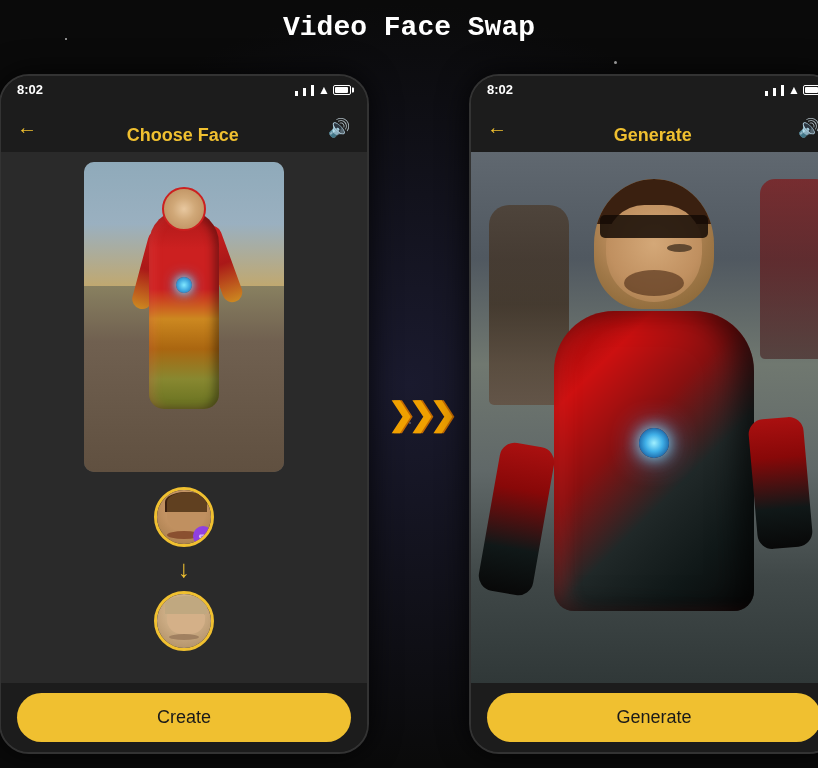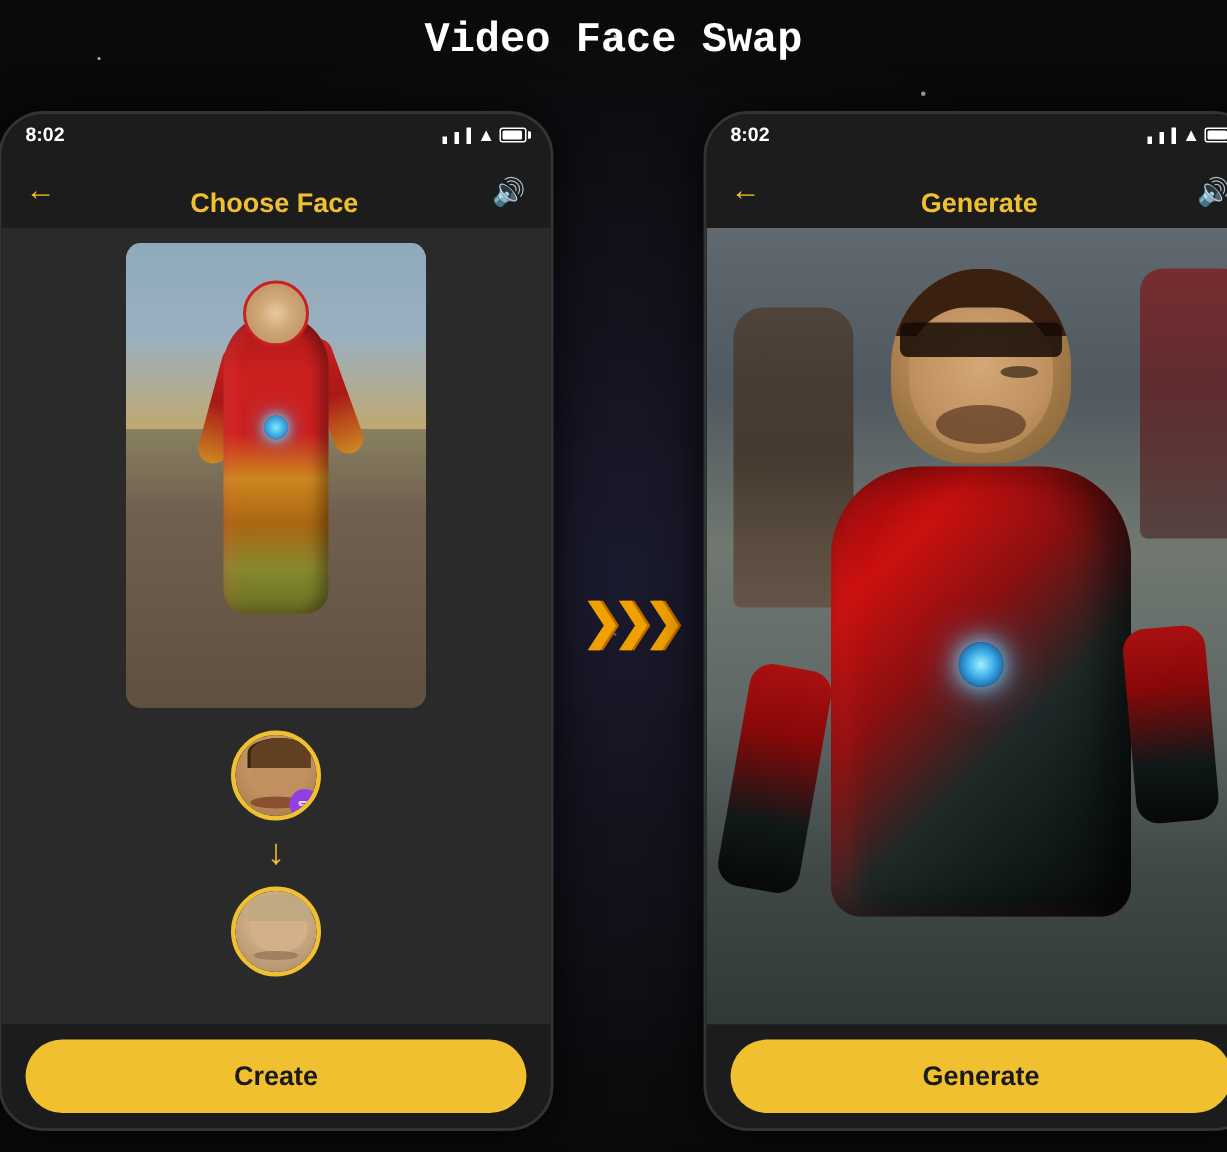--- a/index.html
+++ b/index.html
@@ -379,21 +379,21 @@
       background: #1c1c1c;
     }
 
     .action-btn {
       width: 100%;
       padding: 14px;
       background: #f0c030;
       border: none;
       border-radius: 25px;
       font-size: 18px;
-      font-weight: bold;
+      font-weight: normal;
       color: #1a1a1a;
       cursor: pointer;
       text-align: center;
     }
 
     .phones-wrapper {
       position: relative;
       display: flex;
       gap: 20px;
       align-items: center;

